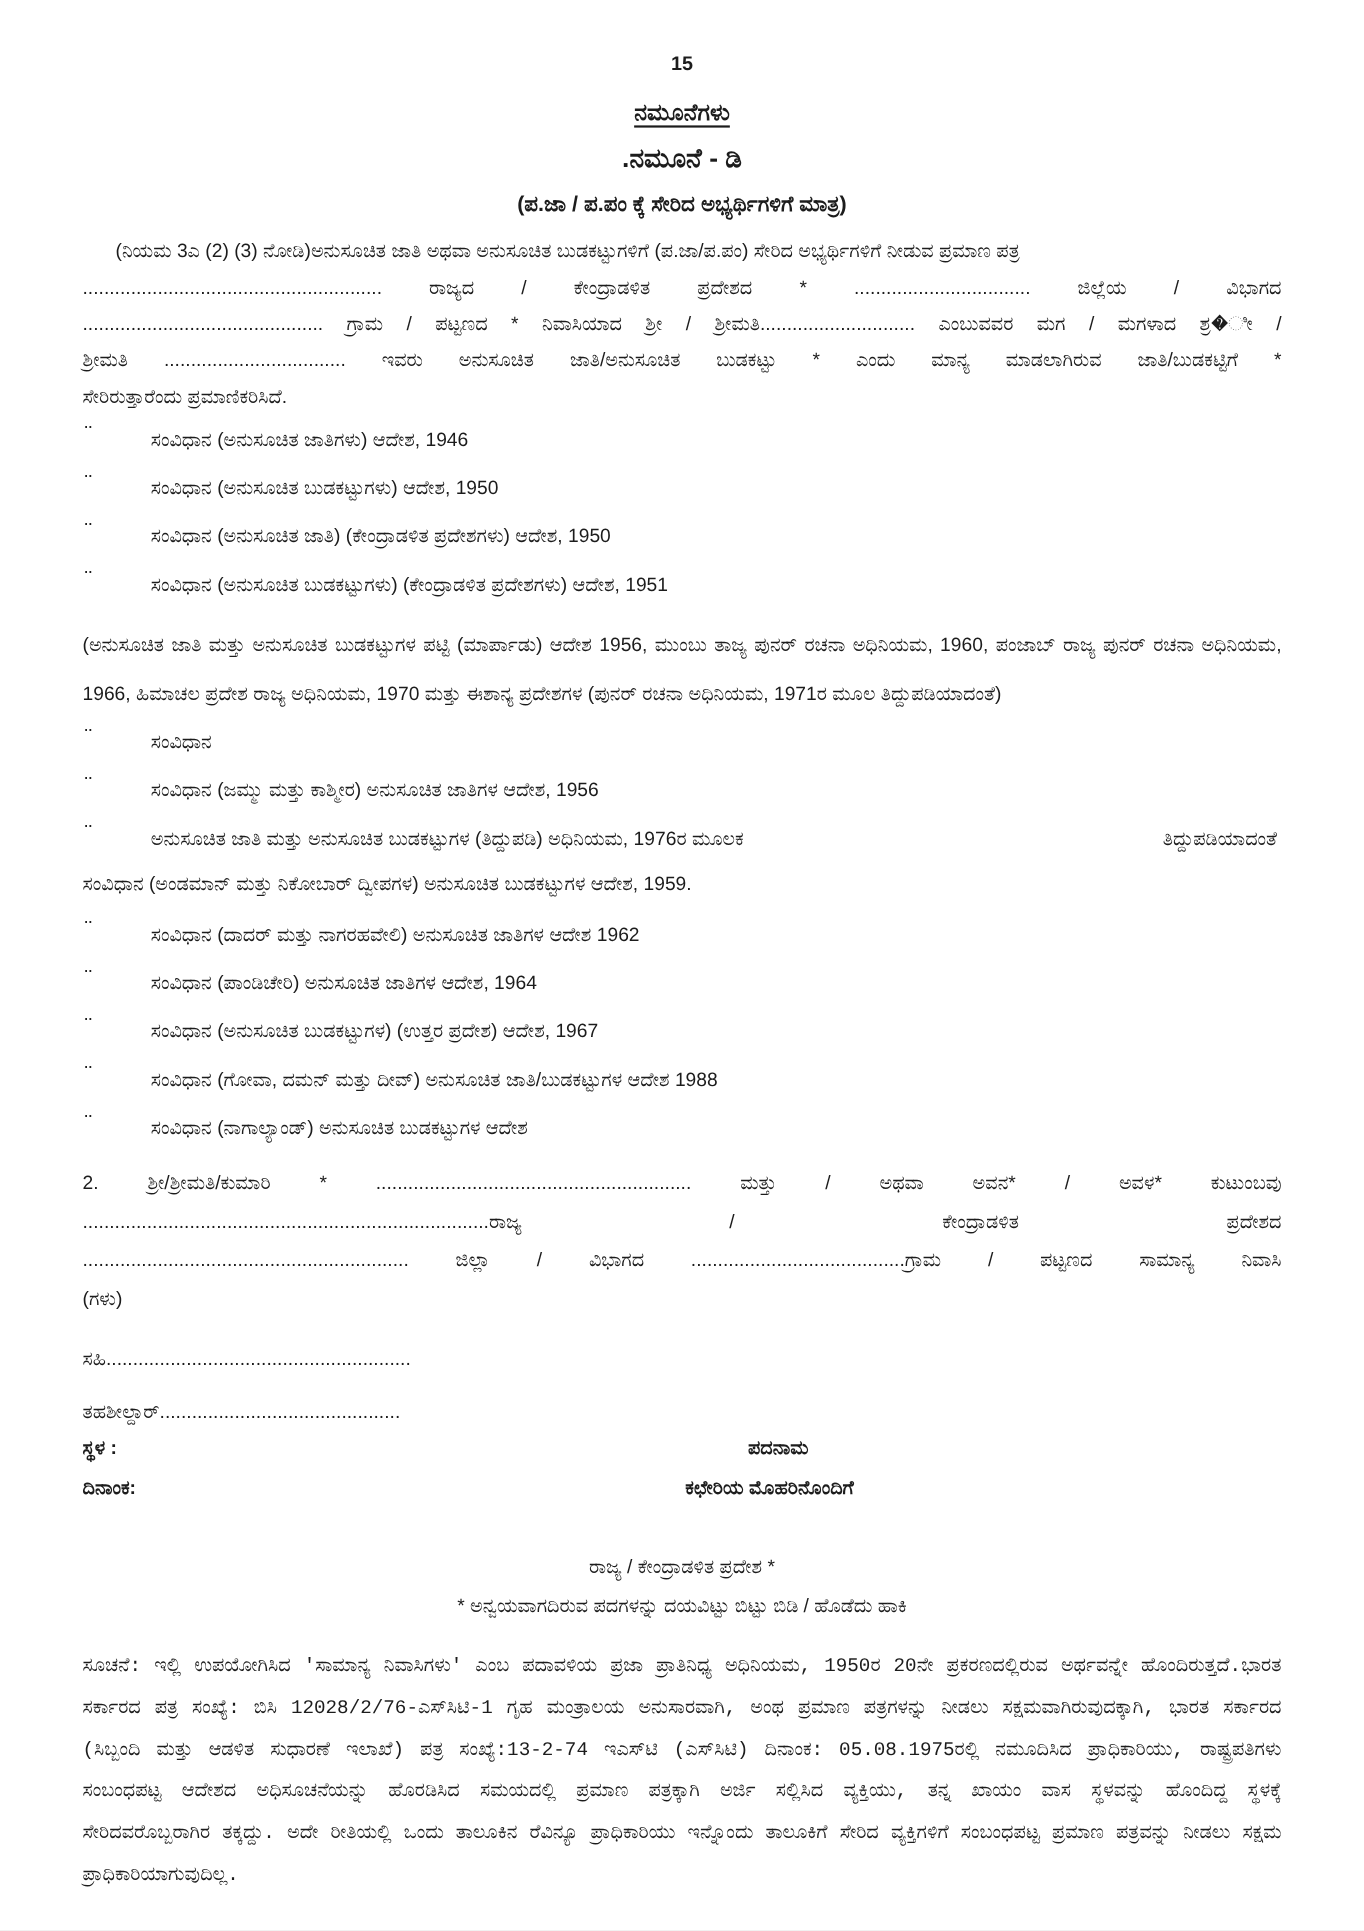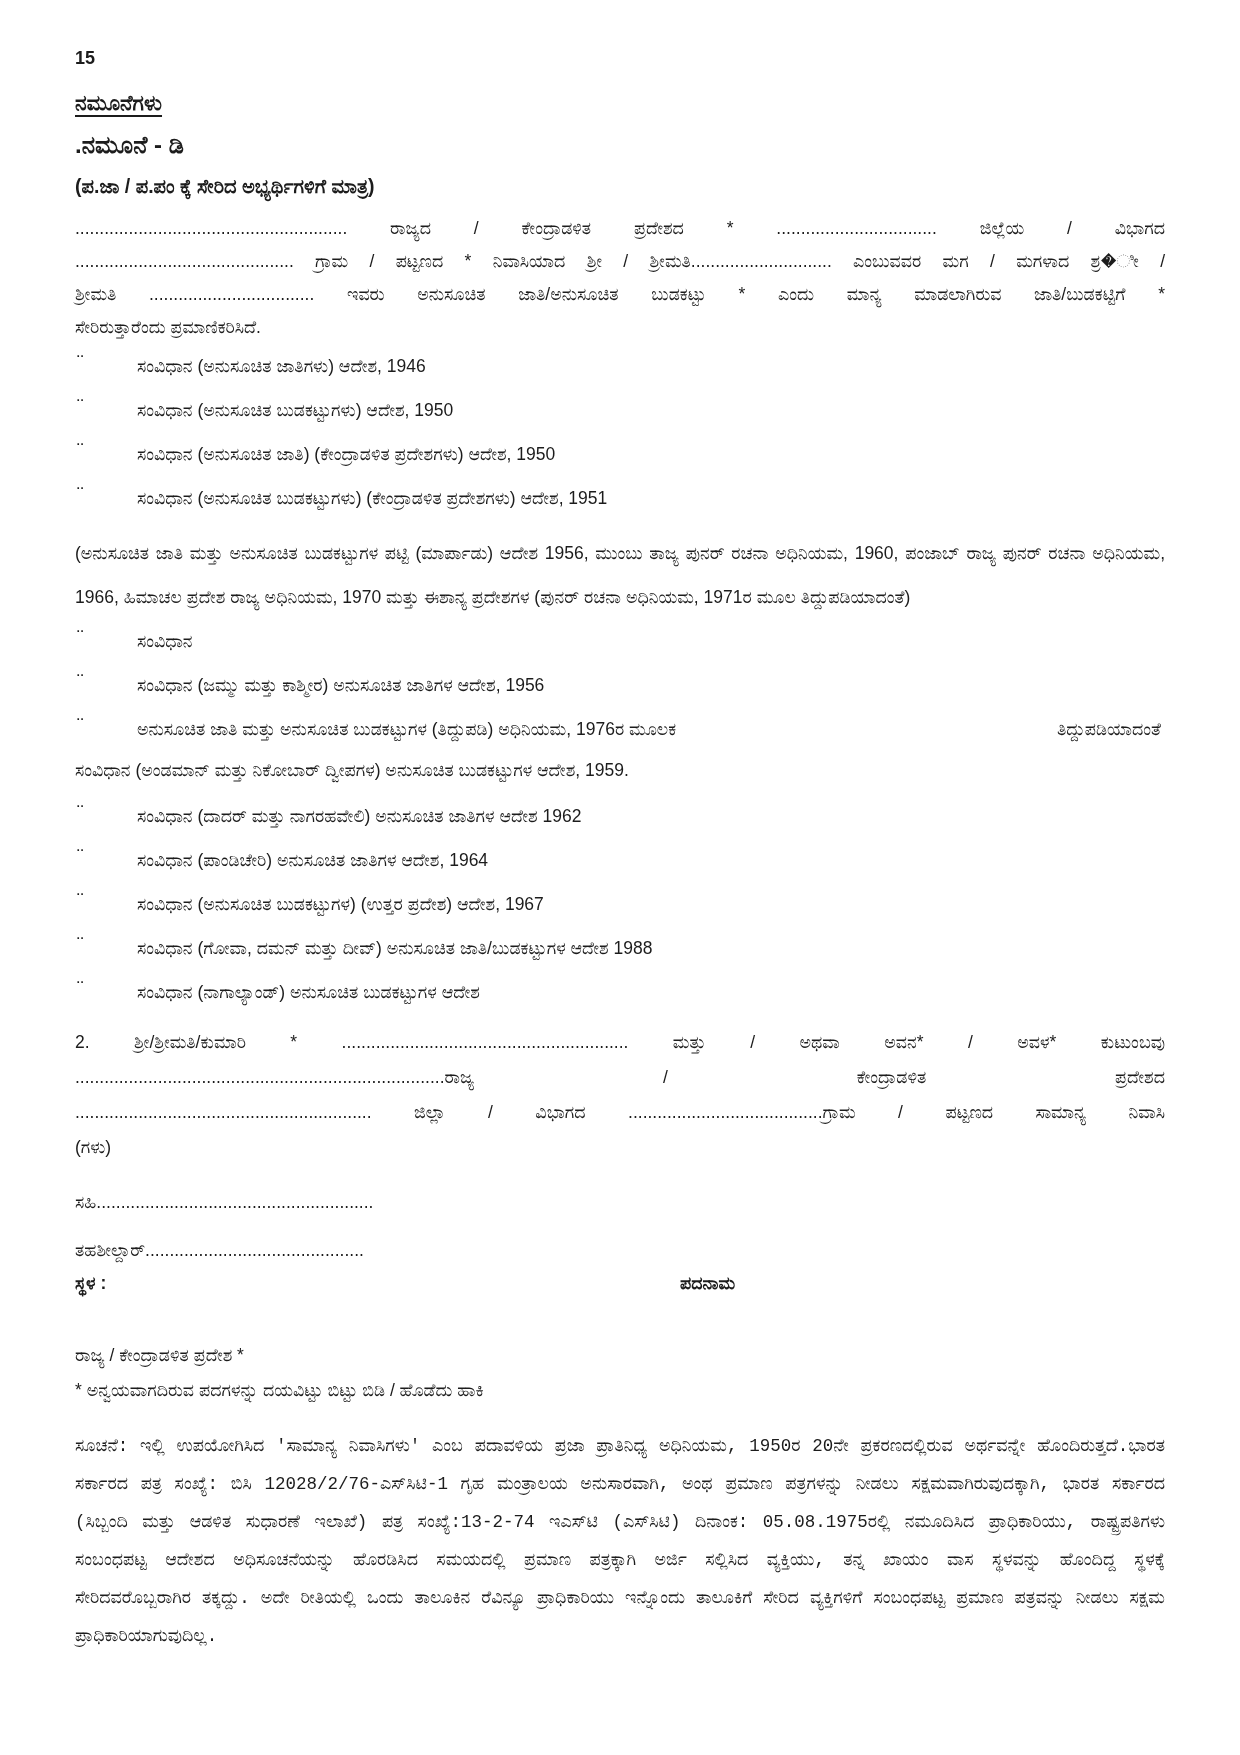--- a/index.html
+++ b/index.html
@@ -2,21 +2,21 @@
 <html lang="kn"><head>
 <meta charset="utf-8">
 <style>
   html,body{margin:0;padding:0;background:#e8e8e8;}
   .page{
     width:1240px;height:1755px;margin:0 auto;background:#ffffff;
     color:#1c1c1c;font-family:"Liberation Sans",sans-serif;
     font-size:17.5px;position:relative;box-sizing:border-box;
     padding:48px 75px 0 75px;overflow:hidden;
   }
-  .center{text-align:left;}
+  .center{text-align:center;}
   .page-number{font-weight:bold;font-size:18px;margin-bottom:22px;}
   .form-title{font-weight:bold;font-size:21px;text-decoration:underline;text-underline-offset:5px;margin-bottom:16px;}
   .form-code{font-weight:bold;font-size:24px;margin-bottom:16px;}
   .form-subject{font-weight:bold;font-size:19.5px;margin-bottom:14px;}
   .bodyline{line-height:33px;}
   .fill{text-align:justify;text-align-last:justify;}
   .indent{padding-left:30px;}
   .orders{margin-top:6px;}
   .order-row{position:relative;padding-left:62px;line-height:22px;margin:11px 0 22px 0;}
   .order-marker{position:absolute;left:2px;top:-4px;font-size:20px;letter-spacing:1px;}
@@ -39,20 +39,21 @@
 
   <div class="center page-number">15</div>
 
   <div class="center">
     <div class="form-title"><span>ನಮೂನೆಗಳು</span></div>
     <div class="form-code">.ನಮೂನೆ - ಡಿ</div>
     <div class="form-subject">(ಪ.ಜಾ / ಪ.ಪಂ ಕ್ಕೆ ಸೇರಿದ ಅಭ್ಯರ್ಥಿಗಳಿಗೆ ಮಾತ್ರ)</div>
   </div>
 
   <div>
+    <div class="bodyline indent">(ನಿಯಮ 3ಎ (2) (3) ನೋಡಿ)ಅನುಸೂಚಿತ ಜಾತಿ ಅಥವಾ ಅನುಸೂಚಿತ ಬುಡಕಟ್ಟುಗಳಿಗೆ (ಪ.ಜಾ/ಪ.ಪಂ) ಸೇರಿದ ಅಭ್ಯರ್ಥಿಗಳಿಗೆ ನೀಡುವ ಪ್ರಮಾಣ ಪತ್ರ</div>
     <div class="bodyline fill">........................................................ ರಾಜ್ಯದ / ಕೇಂದ್ರಾಡಳಿತ ಪ್ರದೇಶದ * ................................. ಜಿಲ್ಲೆಯ / ವಿಭಾಗದ</div>
     <div class="bodyline fill">............................................. ಗ್ರಾಮ / ಪಟ್ಟಣದ * ನಿವಾಸಿಯಾದ ಶ್ರೀ / ಶ್ರೀಮತಿ............................. ಎಂಬುವವರ ಮಗ / ಮಗಳಾದ ಶ್ರ�ೀ /</div>
     <div class="bodyline fill">ಶ್ರೀಮತಿ .................................. ಇವರು ಅನುಸೂಚಿತ ಜಾತಿ/ಅನುಸೂಚಿತ ಬುಡಕಟ್ಟು * ಎಂದು ಮಾನ್ಯ ಮಾಡಲಾಗಿರುವ ಜಾತಿ/ಬುಡಕಟ್ಟಿಗೆ *</div>
     <div class="bodyline">ಸೇರಿರುತ್ತಾರೆಂದು ಪ್ರಮಾಣಿಕರಿಸಿದೆ.</div>
   </div>
 
   <div class="orders">
     <div class="order-row">
       <span class="order-marker">¨</span>
       <span>ಸಂವಿಧಾನ (ಅನುಸೂಚಿತ ಜಾತಿಗಳು) ಆದೇಶ, 1946</span>
@@ -119,20 +120,24 @@
     <div class="bodyline">(ಗಳು)</div>
   </div>
 
   <div>
     <div class="sig-sign">ಸಹಿ.........................................................</div>
     <div class="sig-tahsildar">ತಹಶೀಲ್ದಾರ್.............................................</div>
     <div class="sig-row">
       <span>ಸ್ಥಳ :</span>
       <span class="sig-right-a">ಪದನಾಮ</span>
     </div>
+    <div class="sig-row">
+      <span>ದಿನಾಂಕ:</span>
+      <span class="sig-right-b">ಕಛೇರಿಯ ಮೊಹರಿನೊಂದಿಗೆ</span>
+    </div>
   </div>
 
   <div class="center footer-state">ರಾಜ್ಯ  / ಕೇಂದ್ರಾಡಳಿತ ಪ್ರದೇಶ *</div>
   <div class="center footer-note">* ಅನ್ವಯವಾಗದಿರುವ ಪದಗಳನ್ನು ದಯವಿಟ್ಟು ಬಿಟ್ಟು ಬಿಡಿ / ಹೊಡೆದು ಹಾಕಿ</div>
 
   <div class="note">ಸೂಚನೆ: ಇಲ್ಲಿ ಉಪಯೋಗಿಸಿದ 'ಸಾಮಾನ್ಯ ನಿವಾಸಿಗಳು' ಎಂಬ ಪದಾವಳಿಯ ಪ್ರಜಾ ಪ್ರಾತಿನಿಧ್ಯ ಅಧಿನಿಯಮ, 1950ರ 20ನೇ ಪ್ರಕರಣದಲ್ಲಿರುವ ಅರ್ಥವನ್ನೇ ಹೊಂದಿರುತ್ತದೆ.ಭಾರತ ಸರ್ಕಾರದ ಪತ್ರ ಸಂಖ್ಯೆ: ಬಿಸಿ 12028/2/76-ಎಸ್‌ಸಿಟಿ-1 ಗೃಹ ಮಂತ್ರಾಲಯ ಅನುಸಾರವಾಗಿ, ಅಂಥ ಪ್ರಮಾಣ ಪತ್ರಗಳನ್ನು ನೀಡಲು ಸಕ್ಷಮವಾಗಿರುವುದಕ್ಕಾಗಿ, ಭಾರತ ಸರ್ಕಾರದ (ಸಿಬ್ಬಂದಿ ಮತ್ತು ಆಡಳಿತ ಸುಧಾರಣೆ ಇಲಾಖೆ) ಪತ್ರ ಸಂಖ್ಯೆ:13-2-74 ಇಎಸ್‌ಟಿ (ಎಸ್‌ಸಿಟಿ) ದಿನಾಂಕ: 05.08.1975ರಲ್ಲಿ ನಮೂದಿಸಿದ ಪ್ರಾಧಿಕಾರಿಯು, ರಾಷ್ಟ್ರಪತಿಗಳು ಸಂಬಂಧಪಟ್ಟ ಆದೇಶದ ಅಧಿಸೂಚನೆಯನ್ನು ಹೊರಡಿಸಿದ ಸಮಯದಲ್ಲಿ ಪ್ರಮಾಣ ಪತ್ರಕ್ಕಾಗಿ ಅರ್ಜಿ ಸಲ್ಲಿಸಿದ ವ್ಯಕ್ತಿಯು, ತನ್ನ ಖಾಯಂ ವಾಸ ಸ್ಥಳವನ್ನು ಹೊಂದಿದ್ದ ಸ್ಥಳಕ್ಕೆ ಸೇರಿದವರೊಬ್ಬರಾಗಿರ ತಕ್ಕದ್ದು. ಅದೇ ರೀತಿಯಲ್ಲಿ ಒಂದು ತಾಲೂಕಿನ ರೆವಿನ್ಯೂ ಪ್ರಾಧಿಕಾರಿಯು ಇನ್ನೊಂದು ತಾಲೂಕಿಗೆ ಸೇರಿದ ವ್ಯಕ್ತಿಗಳಿಗೆ ಸಂಬಂಧಪಟ್ಟ  ಪ್ರಮಾಣ ಪತ್ರವನ್ನು ನೀಡಲು ಸಕ್ಷಮ ಪ್ರಾಧಿಕಾರಿಯಾಗುವುದಿಲ್ಲ.</div>
 
 </div>
 
 </body></html>

